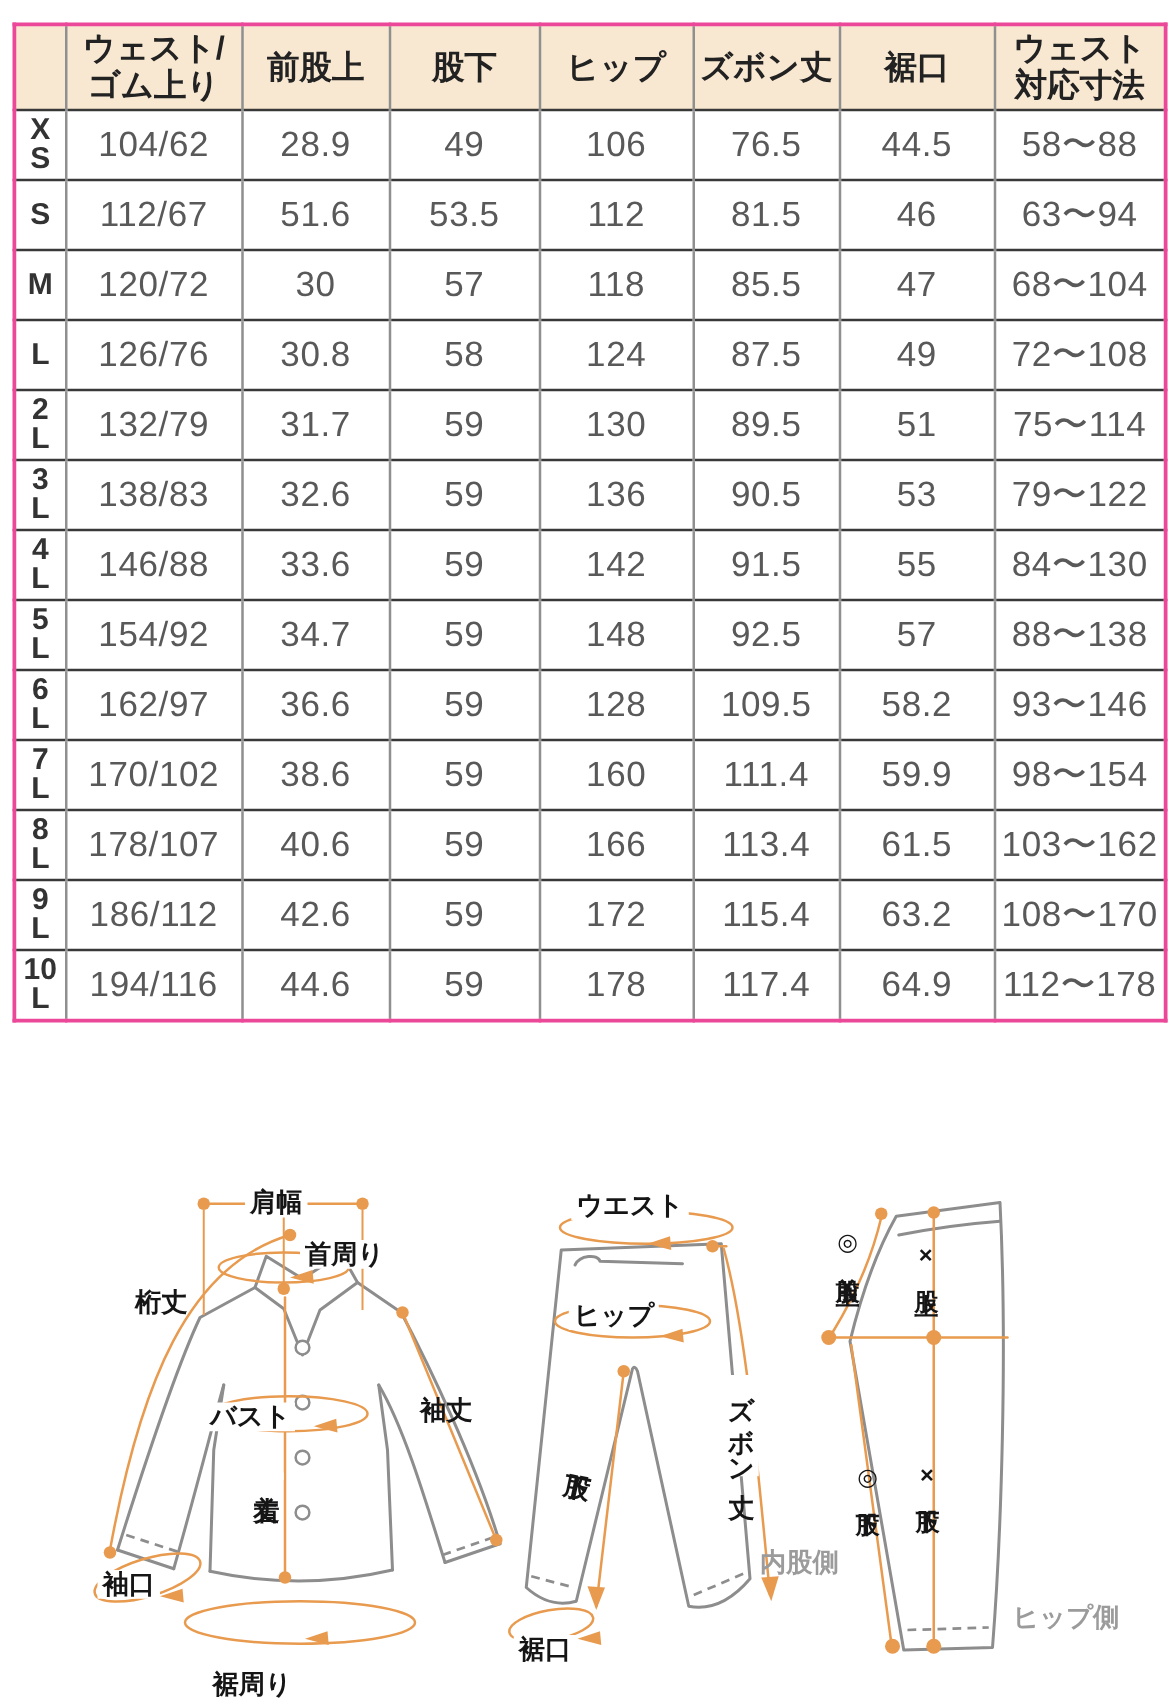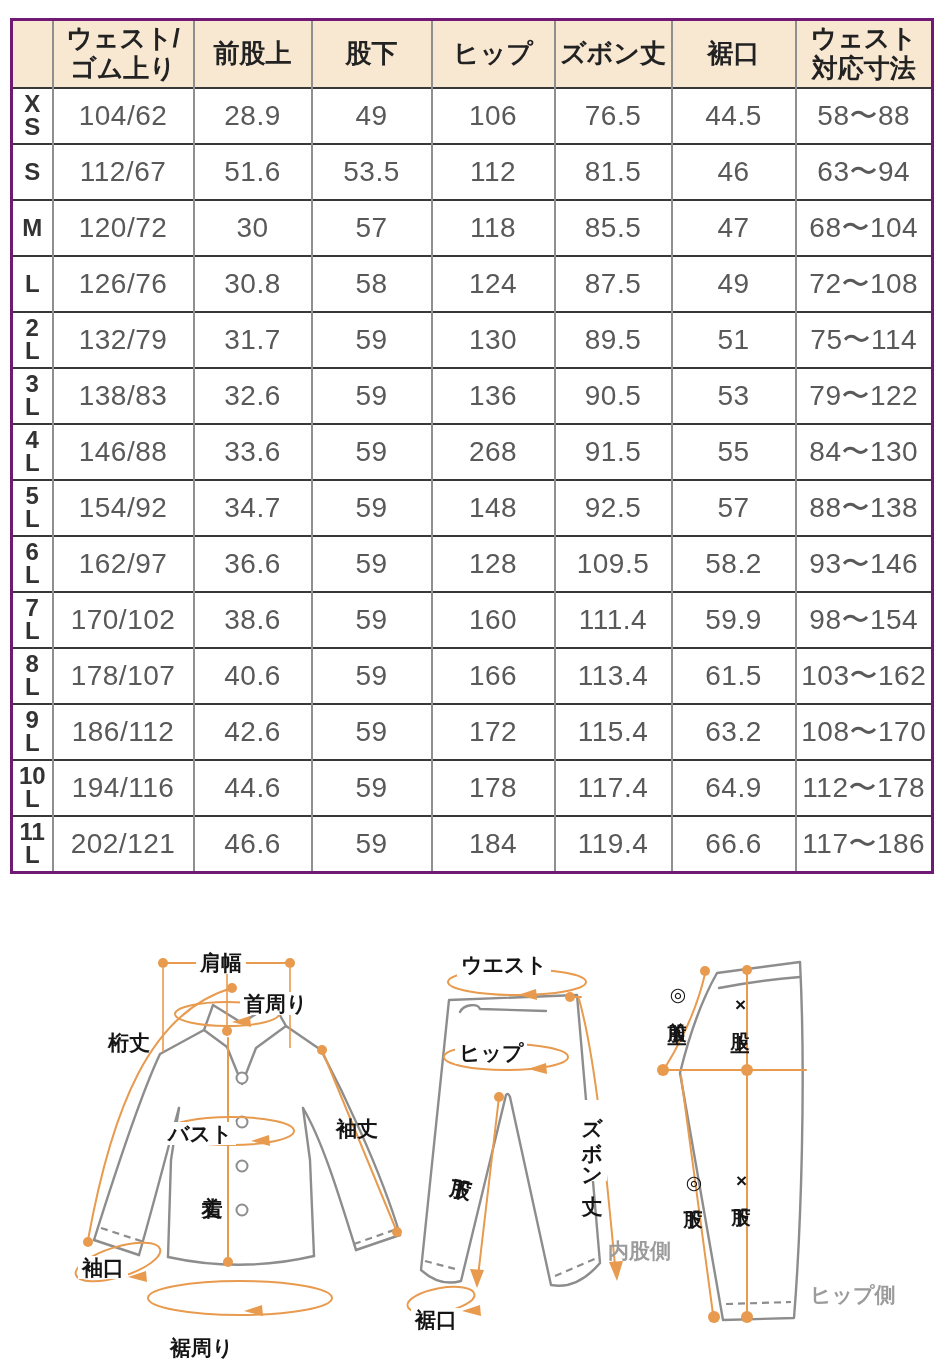--- a/index.html
+++ b/index.html
@@ -1,20 +1,20 @@
 <!DOCTYPE html>
 <html><head>
 <meta charset="utf-8">
 <style>
   html,body{margin:0;padding:0;background:#fff;}
   .page{position:relative;width:940px;height:1360px;background:#ffffff;overflow:hidden;
         font-family:"Liberation Sans","DejaVu Sans",sans-serif;}
   
   table.size{position:absolute;top:18px;left:10px;width:921px;border-collapse:collapse;
-             table-layout:fixed;border:3px solid #701a75;}
+             table-layout:fixed;border:3px solid #ec4899;}
   table.size th,table.size td{border-left:2px solid #8f8f8f;border-top:2px solid #383838;
              text-align:center;vertical-align:middle;padding:0;}
   table.size thead th{background:#f8e8d2;color:#222;font-size:26px;font-weight:bold;
              white-space:pre-line;line-height:1.15;height:66px;}
   table.size tbody td{font-size:28px;color:#595959;height:54px;letter-spacing:.5px;}
   table.size tbody th.sz{font-size:24px;font-weight:bold;color:#333;white-space:pre-line;
              line-height:.95;background:#fff;}
   
   .lbl{position:absolute;font-weight:bold;font-size:21px;color:#151515;line-height:1;white-space:nowrap;}
   .bg{background:#fff;padding:1px 4px;}
@@ -123,21 +123,21 @@
           <td>90.5</td>
           <td>53</td>
           <td>79〜122</td>
         </tr>
       <tr>
           <th class="sz">4
 L</th>
           <td>146/88</td>
           <td>33.6</td>
           <td>59</td>
-          <td>268</td>
+          <td>142</td>
           <td>91.5</td>
           <td>55</td>
           <td>84〜130</td>
         </tr>
       <tr>
           <th class="sz">5
 L</th>
           <td>154/92</td>
           <td>34.7</td>
           <td>59</td>
@@ -193,31 +193,20 @@
       <tr>
           <th class="sz">10
 L</th>
           <td>194/116</td>
           <td>44.6</td>
           <td>59</td>
           <td>178</td>
           <td>117.4</td>
           <td>64.9</td>
           <td>112〜178</td>
-        </tr>
-      <tr>
-          <th class="sz">11
-L</th>
-          <td>202/121</td>
-          <td>46.6</td>
-          <td>59</td>
-          <td>184</td>
-          <td>119.4</td>
-          <td>66.6</td>
-          <td>117〜186</td>
         </tr>
     </tbody>
   </table>
 
   <svg class="diag" width="940" height="425" viewBox="0 935 940 425" xmlns="http://www.w3.org/2000/svg">
 
     <g>
       <path class="g" d="M 204,1030 L 160,1054 C 142,1092 116,1170 94,1240"></path>
       <path class="g" d="M 94,1240 L 139,1255"></path>
       <path class="g" d="M 139,1255 C 157,1192 170,1140 179,1108"></path>

